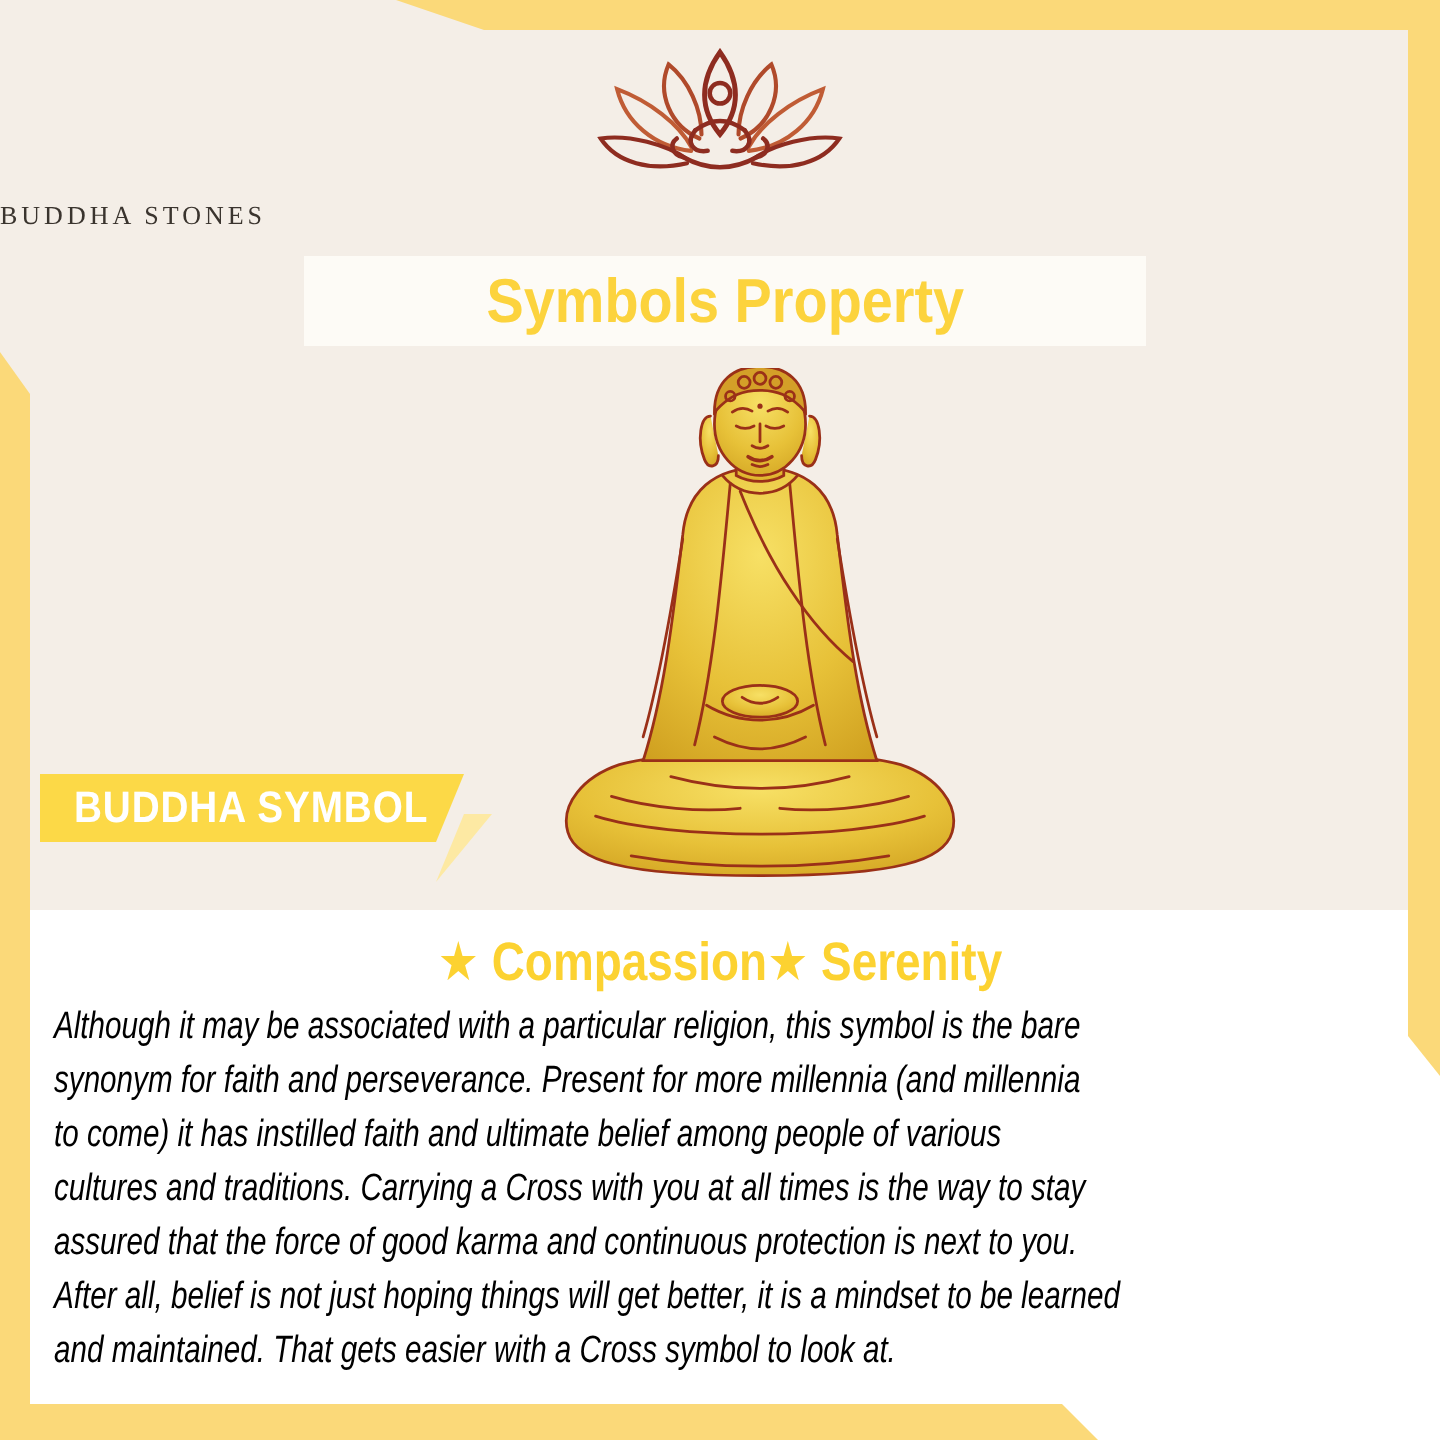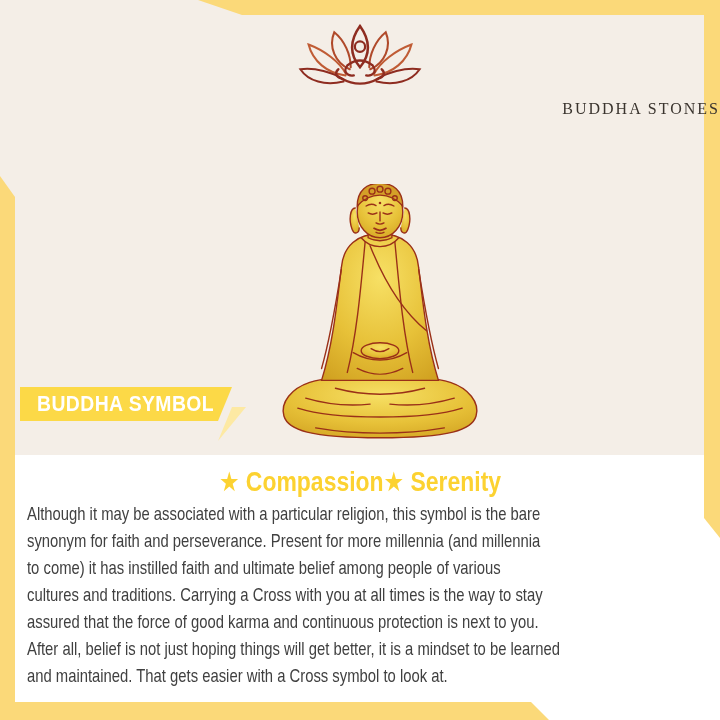--- a/index.html
+++ b/index.html
@@ -15,22 +15,22 @@
              clip-path:polygon(198px 0,720px 0,720px 15px,242px 15px);}
   .frame-right{left:704px;top:0;width:16px;height:538px;
              clip-path:polygon(0 0,16px 0,16px 538px,0 518px);}
   .frame-left{left:0;top:176px;width:15px;height:544px;
              clip-path:polygon(0 0,15px 21px,15px 544px,0 544px);}
   .frame-bottom{left:0;top:702px;width:550px;height:18px;
              clip-path:polygon(0 0,531px 0,549px 18px,0 18px);}
 
   
   .logo-svg{position:absolute;left:296px;top:24px;width:128px;height:72px;}
-  .brand-name{position:absolute;left:0;top:100px;width:720px;text-align:right;
-              font-family:"Liberation Serif",serif;font-size:16px;letter-spacing:2px;
+  .brand-name{position:absolute;left:0;top:100px;width:720px;text-align:left;
+              font-family:"Liberation Serif",serif;font-size:13px;letter-spacing:2px;
               color:#3a342e;font-weight:400;}
 
   
   .title-band{position:absolute;left:152px;top:128px;width:421px;height:45px;
               background:#fdfbf6;text-align:center;line-height:45px;}
   .title-band span{display:inline-block;transform:scaleX(.9);transform-origin:50% 50%;
               font-size:31px;font-weight:700;color:#fcd33d;white-space:nowrap;}
 
   
   .buddha-svg{position:absolute;left:276px;top:184px;width:208px;height:260px;}
@@ -44,21 +44,21 @@
   .tag-wedge{position:absolute;left:218px;top:407px;width:28px;height:34px;background:#fde9a3;
        clip-path:polygon(14px 0,28px 0,0 34px);}
 
   
   .subtitle{position:absolute;left:0;top:466px;width:720px;text-align:center;
        font-size:27px;font-weight:700;color:#fcd231;transform:scaleX(.85);
        transform-origin:50% 50%;white-space:nowrap;
        font-family:"Liberation Sans","DejaVu Sans",sans-serif;}
 
   
-  .para{position:absolute;left:27px;top:500px;width:670px;color:#404040;}
+  .para{position:absolute;left:27px;top:500px;width:670px;color:#000000;font-style:italic;}
   .pline{height:27px;line-height:27px;font-size:19px;font-weight:400;white-space:nowrap;
        transform:scaleX(.78);transform-origin:0 50%;}
 </style>
 </head>
 <body>
 
 <div class="canvas">
 
   <div class="bg-top"></div>
 
@@ -90,20 +90,23 @@
         <path d="M50,40 C45,46 49,51 56,50"></path>
         <path d="M74,40 C79,46 75,51 68,50"></path>
         <path d="M44,53 Q62,63 80,53"></path>
         <path d="M44,53 c-5,-1 -7,-6 -3,-9"></path>
         <path d="M80,53 c5,-1 7,-6 3,-9"></path>
       </g>
     </g>
   </svg>
   <div class="brand-name">BUDDHA STONES</div>
 
+  <div class="title-band">
+    <span>Symbols Property</span>
+  </div>
 
   <svg class="buddha-svg" viewBox="0 0 210 262">
     <defs>
       <radialGradient id="gld" cx="50%" cy="30%" r="85%">
         <stop offset="0" stop-color="#f7e065"></stop>
         <stop offset="0.55" stop-color="#e7c138"></stop>
         <stop offset="1" stop-color="#cf9f1f"></stop>
       </radialGradient>
     </defs>
     <g stroke="#9a3018" stroke-width="1.4" fill="none" stroke-linecap="round">

